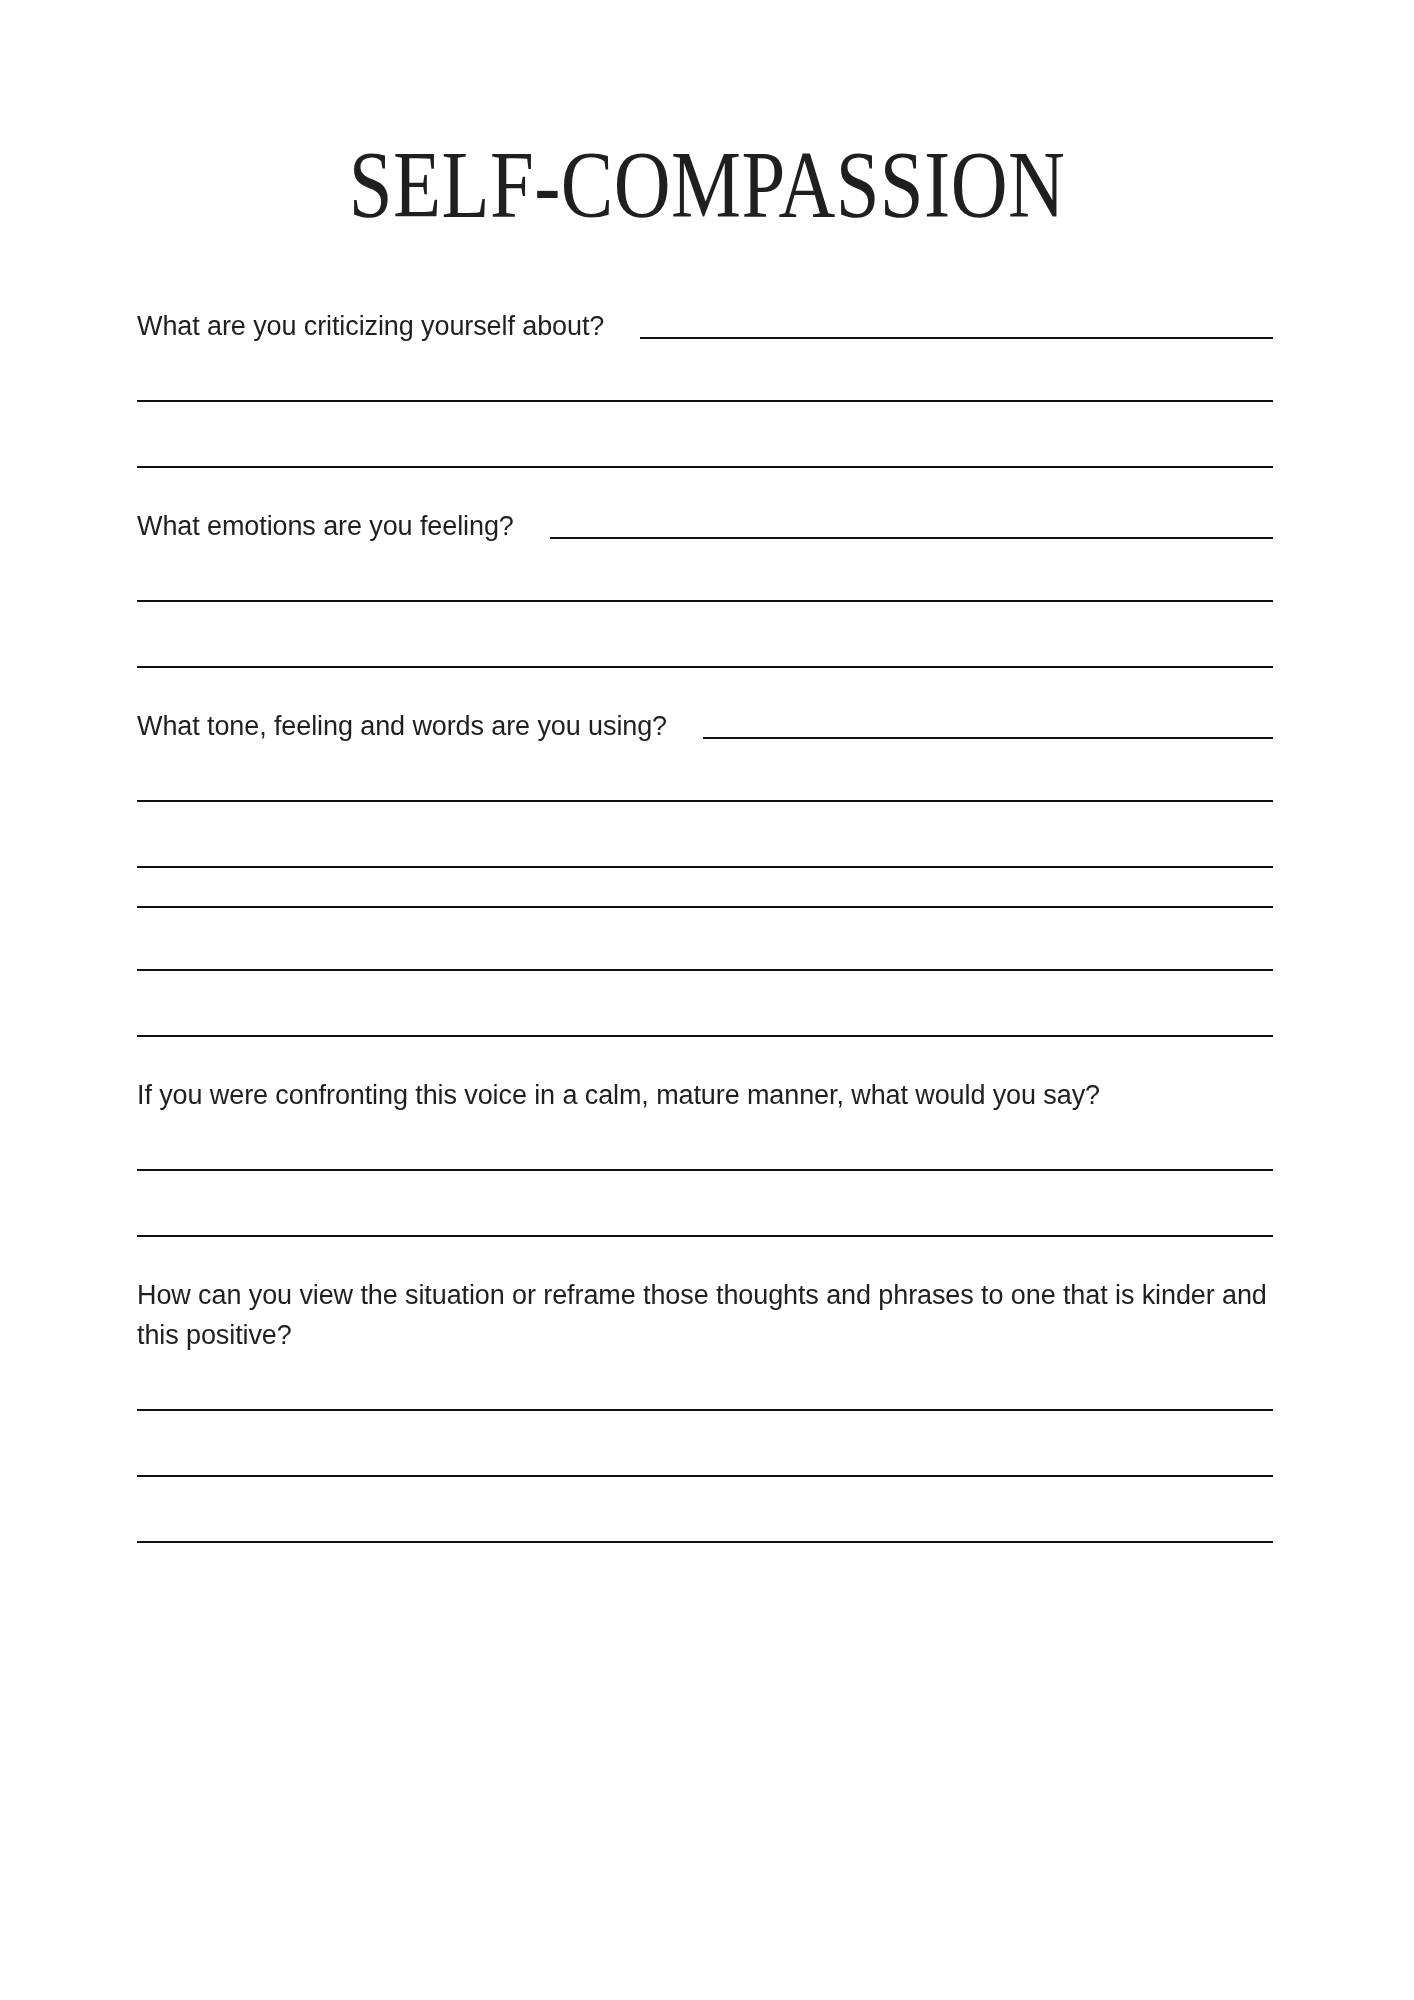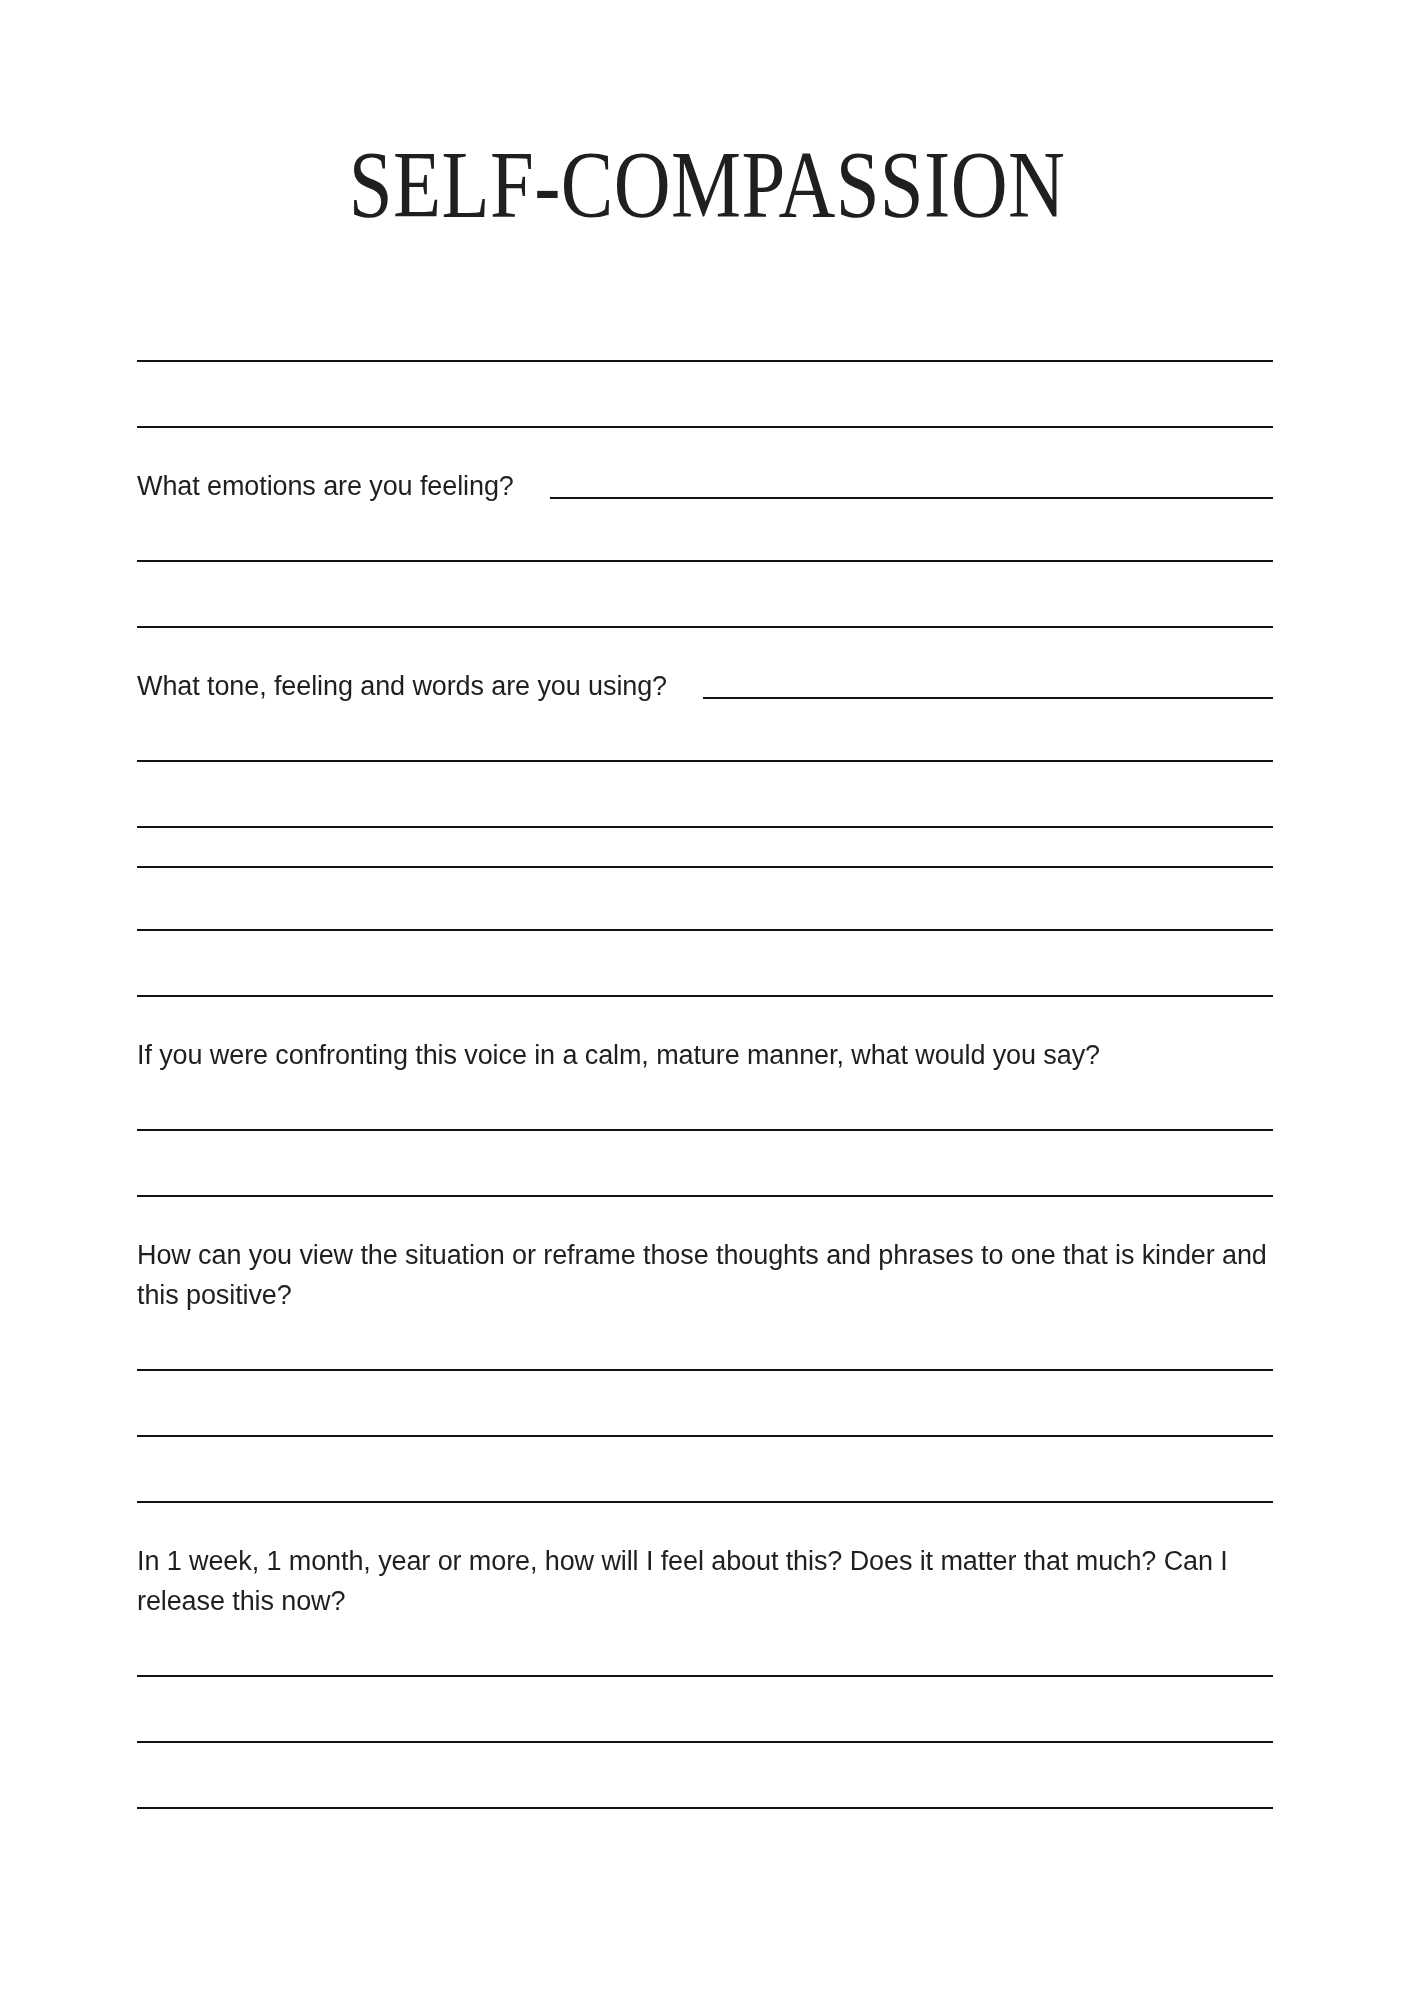--- a/index.html
+++ b/index.html
@@ -68,20 +68,24 @@
     height: 66px;                  
   }
 </style>
 </head>
 <body>
 
 <div class="page">
   <h1 class="title">SELF-COMPASSION</h1>
   <div class="questions">
   <section class="question-block">
+    <div class="question-row">
+      <span class="question-text">What are you criticizing yourself about?</span>
+      <span class="inline-answer-line"></span>
+    </div>
   <div class="answer-line"></div>
         <div class="answer-line"></div>
       </section>
 
   <section class="question-block">
     <div class="question-row">
       <span class="question-text">What emotions are you feeling?</span>
       <span class="inline-answer-line"></span>
     </div>
   <div class="answer-line"></div>
@@ -117,23 +121,14 @@
   <section class="question-block">
     <div class="question-row">
       <span class="question-text">How can you view the situation or reframe those thoughts and phrases to one that is kinder and this positive?</span>
 
     </div>
   <div class="answer-line"></div>
         <div class="answer-line"></div>
         <div class="answer-line"></div>
       </section>
 
-  <section class="question-block">
-    <div class="question-row">
-      <span class="question-text">In 1 week, 1 month, year or more, how will I feel about this? Does it matter that much? Can I release this now?</span>
-
-    </div>
-  <div class="answer-line"></div>
-        <div class="answer-line"></div>
-        <div class="answer-line"></div>
-      </section>
 </div>
 </div>
 
 </body></html>

